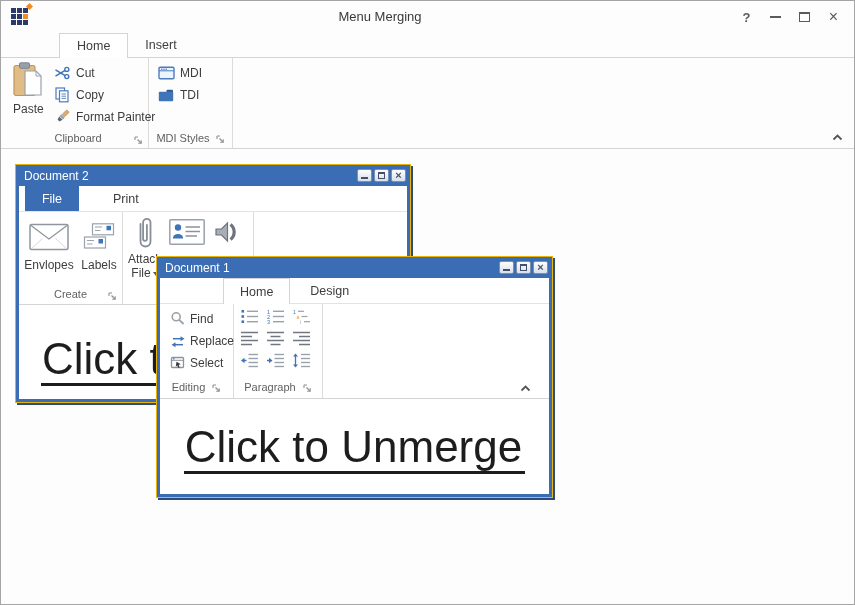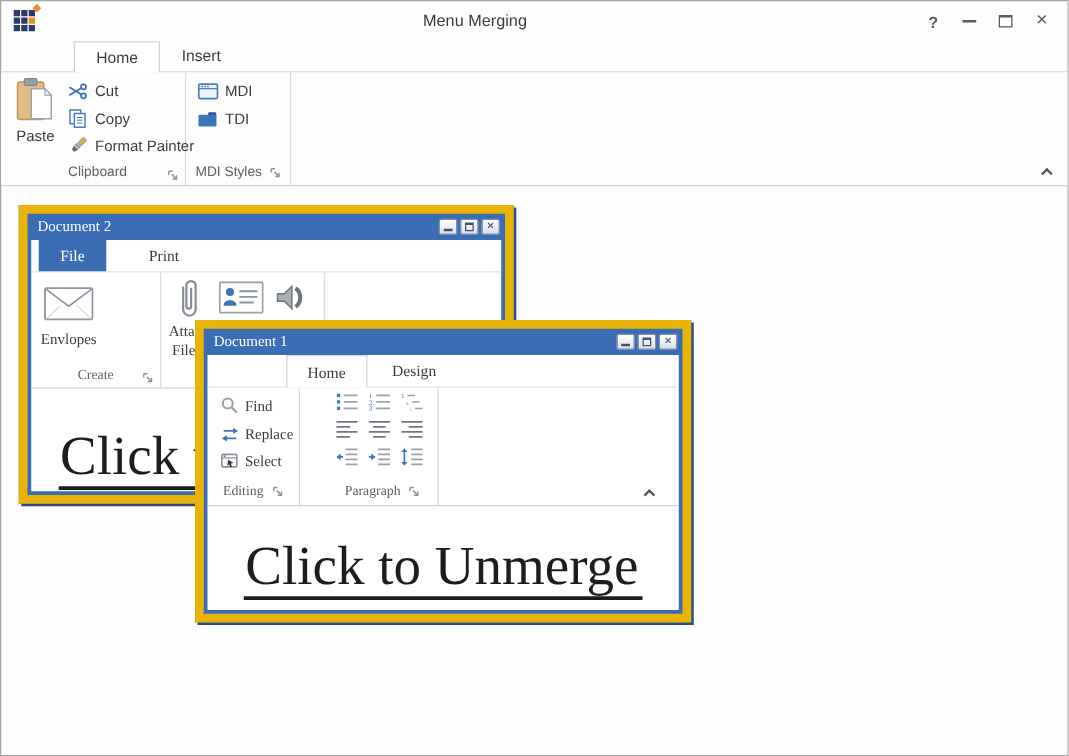--- a/index.html
+++ b/index.html
@@ -40,22 +40,22 @@
   .launcher.corner{position:absolute;right:5px;bottom:0;}
   .paste-btn{position:absolute;left:5px;top:4px;width:44px;text-align:left;cursor:default;}
   .paste-btn .lbl{display:block;margin-top:1px;font-size:12px;color:#3d3d3d;}
   .sbtn{position:absolute;left:45px;height:20px;display:flex;align-items:center;gap:5px;font-size:12px;
         color:#3d3d3d;white-space:nowrap;cursor:default;}
   .sbtn .ic{width:18px;display:flex;justify-content:center;line-height:0;}
   .grp-mdi .sbtn{left:8px;}
   .ribbon-collapse{position:absolute;right:11px;bottom:7px;line-height:0;cursor:default;}
 
   
-  .doc{position:absolute;background:#3a6db4;border:7px solid #eab308;padding:0 3px 3px;
-       box-shadow:2px 2px 0 #2b4c7e;font-family:Liberation Serif, serif;}
+  .doc{position:absolute;background:#3a6db4;border:1px solid #eab308;padding:0 3px 3px;
+       box-shadow:2px 2px 0 #2b4c7e;}
   .doc-titlebar{height:21px;display:flex;align-items:center;color:#fff;font-size:12px;padding-left:5px;}
   .doc-title{flex:1;white-space:nowrap;}
   .doc-controls{display:flex;gap:2px;padding-right:1px;}
   .doc-btn{width:15px;height:13px;background:linear-gradient(#fdfdfd,#d9e0ea);border:1px solid #7e90ad;
            border-radius:2px;position:relative;cursor:default;}
   .doc-btn .bar{position:absolute;left:3px;right:3px;bottom:2px;height:2px;background:#44506a;}
   .doc-btn .box{position:absolute;left:3px;top:2px;width:7px;height:7px;border:1px solid #44506a;border-top-width:2px;}
   .doc-btn.close{font-size:11px;font-weight:bold;color:#44506a;text-align:center;line-height:11px;}
   .doc-body{background:#fff;height:calc(100% - 21px);position:relative;overflow:hidden;}
   .doc-tabrow{height:26px;display:flex;border-bottom:1px solid #e3e3e3;}
@@ -235,20 +235,35 @@
           <div class="big-vbtn" style="left:4px;width:52px;">
             <span class="icbox">
               <svg width="40" height="28" viewBox="0 0 40 28">
                 <rect x="1" y="1.5" width="38" height="25" rx="1.5" fill="#fff" stroke="#8f969e" stroke-width="1.5"></rect>
                 <path d="M2 2.5 L20 16 L38 2.5" fill="none" stroke="#8f969e" stroke-width="1.3"></path>
                 <path d="M2 26 L13.5 15.5 M38 26 L26.5 15.5" fill="none" stroke="#d4d8dc" stroke-width="1"></path>
               </svg>
             </span>
             <span class="lbl">Envlopes</span>
           </div>
+          <div class="big-vbtn" style="left:58px;width:44px;">
+            <span class="icbox">
+              <svg width="32" height="28" viewBox="0 0 32 28">
+                <rect x="9.5" y="0.8" width="21" height="11" fill="#fff" stroke="#9aa2ac" stroke-width="1.2"></rect>
+                <line x1="12" y1="4" x2="19" y2="4" stroke="#9aa2ac" stroke-width="1"></line>
+                <line x1="12" y1="7.5" x2="17.5" y2="7.5" stroke="#9aa2ac" stroke-width="1"></line>
+                <rect x="23.5" y="2.8" width="4.5" height="4.5" fill="#3f74b8"></rect>
+                <rect x="1.5" y="14" width="21" height="11" fill="#fff" stroke="#9aa2ac" stroke-width="1.2"></rect>
+                <line x1="4" y1="17.5" x2="11" y2="17.5" stroke="#9aa2ac" stroke-width="1"></line>
+                <line x1="4" y1="21" x2="9.5" y2="21" stroke="#9aa2ac" stroke-width="1"></line>
+                <rect x="15.5" y="16" width="4.5" height="4.5" fill="#3f74b8"></rect>
+              </svg>
+            </span>
+            <span class="lbl">Labels</span>
+          </div>
           <div class="grp-label-row">
             <span>Create</span>
             <span class="launcher corner">
               <svg width="9" height="9" viewBox="0 0 9 9">
                 <path d="M1 1 H4 M1 1 V4" stroke="#909090" stroke-width="1.1" fill="none"></path>
                 <path d="M3.5 3.5 L7 7" stroke="#909090" stroke-width="1.2"></path>
                 <path d="M7.2 4.2 V7.2 H4.2" stroke="#909090" stroke-width="1.1" fill="none"></path>
               </svg>
             </span>
           </div>
@@ -303,21 +318,21 @@
             <span class="box"></span>
           </span>
         <span class="doc-btn close">×</span>
       </span>
     </div>
     <div class="doc-body">
       <div class="doc-tabrow" style="padding-left:63px;">
         <div class="doc-tab active">Home</div>
         <div class="doc-tab" style="margin-left:4px;">Design</div>
       </div>
-      <div class="doc-ribbon" style="height:95px;gap:22px;">
+      <div class="doc-ribbon" style="height:95px;">
         <div class="dgrp" style="width:74px;">
           <div class="sbtn" style="left:10px;top:5px;gap:4px;">
             <span class="ic" style="width:16px;">
               <svg width="16" height="16" viewBox="0 0 16 16">
                 <circle cx="6.2" cy="5.8" r="4" fill="none" stroke="#9aa1a9" stroke-width="1.6"></circle>
                 <line x1="9.2" y1="8.8" x2="13.5" y2="13" stroke="#9aa1a9" stroke-width="1.8"></line>
               </svg>
             </span>
             <span>Find</span>
           </div>

